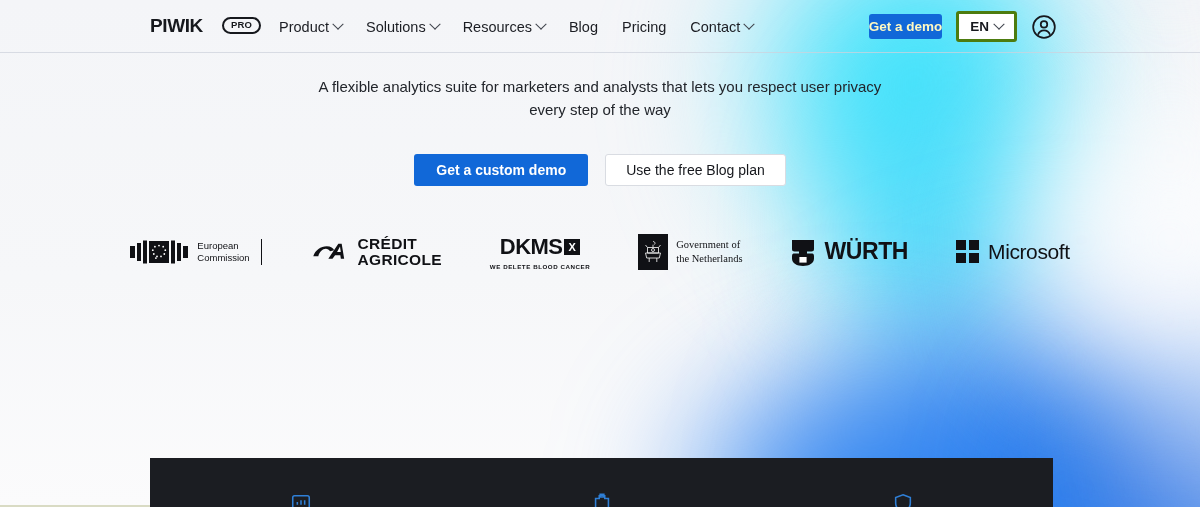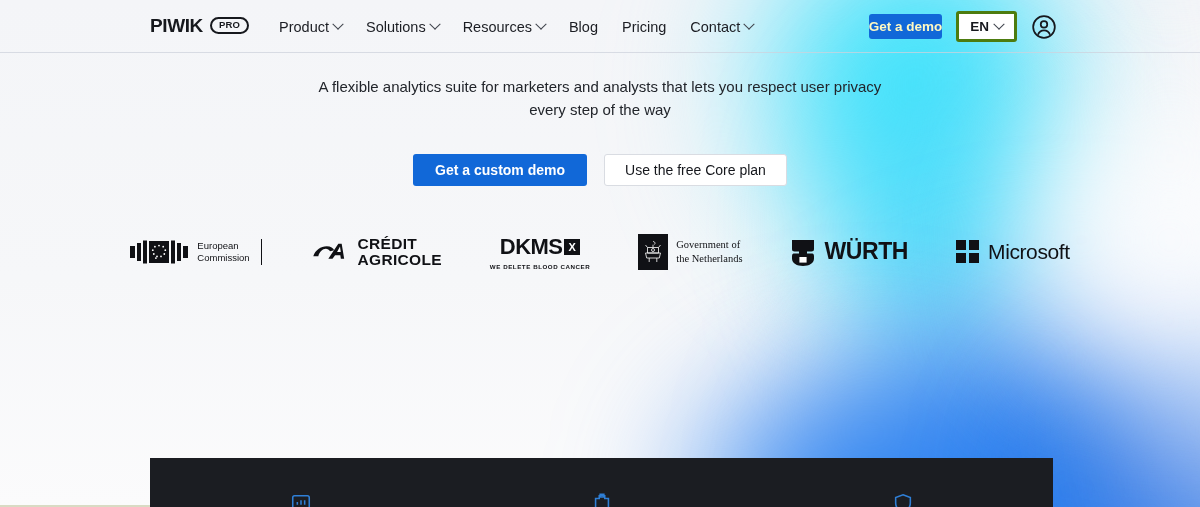--- a/index.html
+++ b/index.html
@@ -69,21 +69,21 @@
   
   .header {
     position: absolute; top: 0; left: 0;
     width: 1200px; height: 53px;
     display: flex; align-items: center;
     border-bottom: 1px solid rgba(205,210,220,0.75);
     z-index: 20;
   }
   .logo {
     position: absolute; left: 150px; top: 16px;
-    display: flex; align-items: center; gap: 7px;
+    display: flex; align-items: center; gap: 19px;
     cursor: pointer;
   }
   .logo-word {
     font-size: 19px; font-weight: 700; letter-spacing: -0.4px;
     color: #16181d; line-height: 1;
   }
   .logo-pro {
     display: inline-flex; align-items: center; justify-content: center;
     border: 2px solid #16181d; border-radius: 11px;
     padding: 1px 7px 2px;
@@ -293,21 +293,21 @@
     </div>
   </header>
 
   <section class="hero">
 
 
     <p class="hero-sub">A flexible analytics suite for marketers and analysts that lets you respect user privacy every step of the way</p>
 
     <div class="hero-ctas">
       <button class="btn-primary">Get a custom demo</button>
-      <button class="btn-secondary">Use the free Core plan</button>
+      <button class="btn-secondary">Use the free Blog plan</button>
     </div>
 
     <div class="logos">
 
       <div class="logo-item">
         <div class="ec-logo">
           <svg class="ec-flag" viewBox="0 0 60 30">
             <g fill="#101115">
               <path d="M0 9h5v12H0zM7 6h4v18H7zM13 3.5h4v23h-4z"></path>
             </g>

